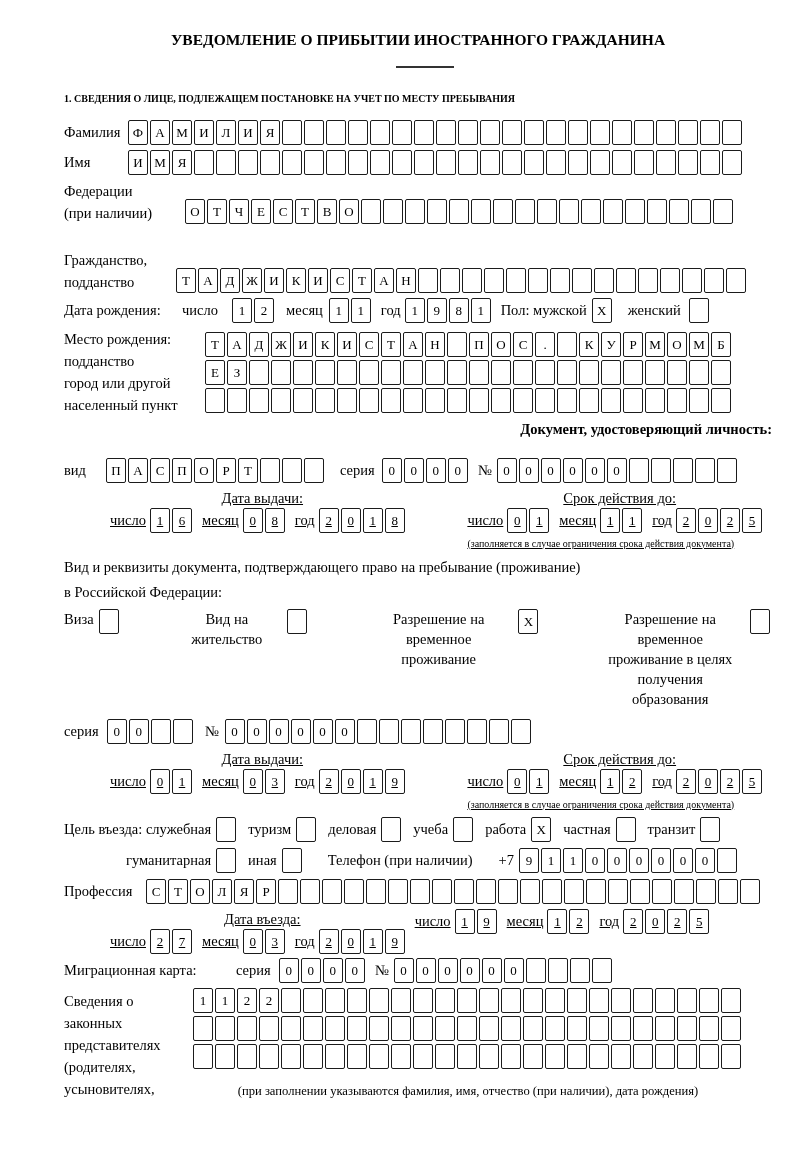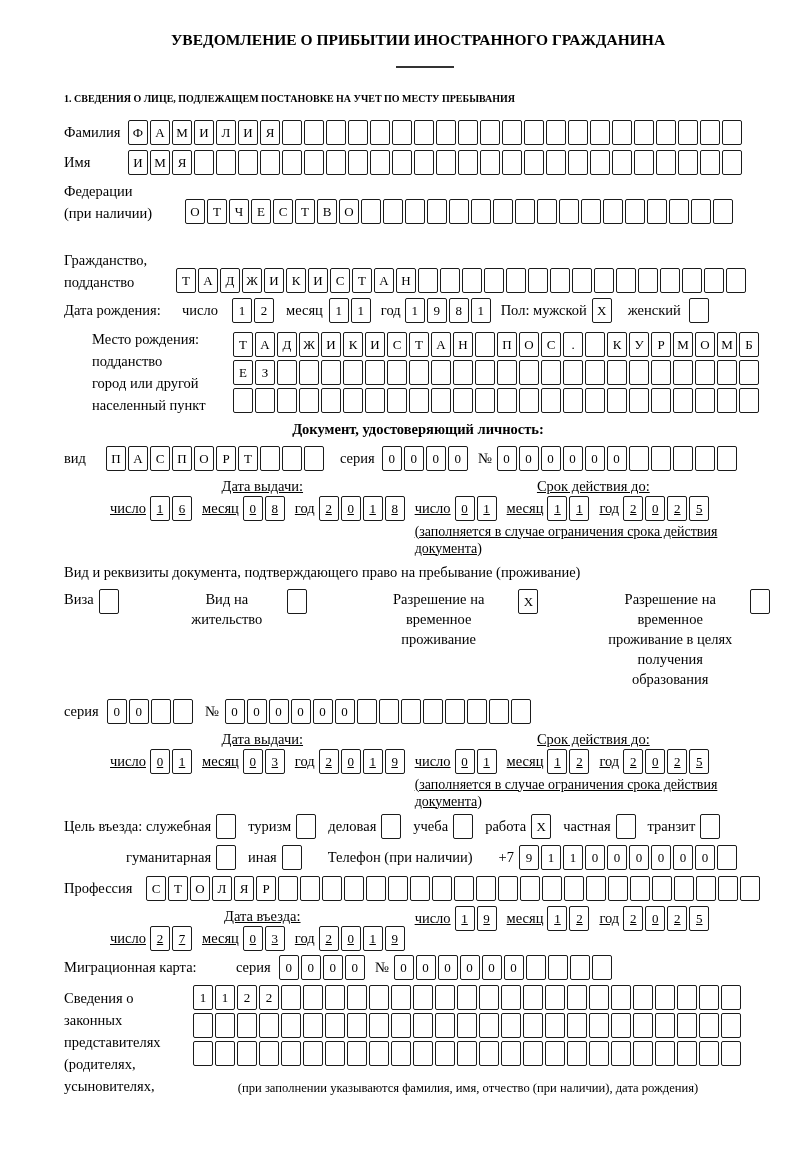--- a/index.html
+++ b/index.html
@@ -18,38 +18,38 @@
 
   .sec-heading{font-weight:bold;font-size:10px;margin:0 0 16px 0;}
 
   
   .row{display:flex;align-items:flex-end;margin-bottom:5px;}
   .lbl{flex:none;line-height:25px;}
   .lbl2 div{line-height:22px;}
   .w60{width:64px;}
   .w120{width:121px;}
   .w112{width:112px;margin-top:20px;}
-  .w140{width:141px;margin-left:28px;}
+  .w140{width:141px;}
   .w133{width:129px;}
   .cells{display:flex;flex:none;}
   .stack .cells{margin-bottom:3px;}
   .cell{box-sizing:border-box;flex:none;width:20px;height:25px;margin-right:2px;
         border:1.7px solid #1b1b1b;border-radius:2px;background:#fff;
         display:flex;align-items:center;justify-content:center;
         font-size:13px;line-height:1;}
   .mid{line-height:25px;}
 
   
   .dates-pair{display:flex;justify-content:space-between;margin-bottom:4px;}
   .dgroup{display:flex;flex-direction:column;text-decoration:underline;}
   .dcap{text-align:center;line-height:20px;}
   .dline{display:flex;align-items:flex-start;}
   .dline .dl{line-height:25px;margin-right:4px;}
   .dline .cells{margin-right:8px;}
-  .fine{font-size:14px;line-height:17px;margin-top:2px;}
+  .fine{font-size:10px;line-height:17px;margin-top:2px;}
   .indent40{margin-left:46px;}
 
   .plain{line-height:22px;margin-bottom:3px;}
 
   
   .permit-row{display:flex;align-items:flex-start;margin:6px 0 10px 0;gap:32px;}
   .permit-item{display:flex;align-items:flex-start;}
   .permit-item .txt{text-align:center;line-height:20px;}
   .permit-item .cells{margin-left:8px;margin-top:0;}
 
@@ -322,21 +322,21 @@
           <span class="cell"></span>
           <span class="cell"></span>
           <span class="cell"></span>
           <span class="cell"></span>
           <span class="cell"></span>
           <span class="cell"></span>
         </div>
     </div>
   </div>
 
-  <div style="text-align:center;font-weight:bold;margin:2px 0 8px 0;">Документ, удостоверяющий личность:</div>
+  <div style="text-align:right;font-weight:bold;margin:2px 0 20px 0;">Документ, удостоверяющий личность:</div>
 
   <div class="row">
     <div class="lbl" style="width:42px">вид</div>
     <div class="cells" style="margin-right:14px">
         <span class="cell">П</span>
         <span class="cell">А</span>
         <span class="cell">С</span>
         <span class="cell">П</span>
         <span class="cell">О</span>
         <span class="cell">Р</span>
@@ -410,20 +410,21 @@
             <span class="cell">0</span>
             <span class="cell">2</span>
             <span class="cell">5</span>
           </div>
       </div>
       <div class="fine">(заполняется в случае ограничения срока действия документа)</div>
     </div>
   </div>
 
   <div class="plain">Вид и реквизиты документа, подтверждающего право на пребывание (проживание)</div>
+  <div class="plain">в Российской Федерации:</div>
 
   <div class="permit-row">
     <div class="permit-item" style="margin-right:22px">
       <div class="txt">Виза</div>
       <div class="cells" style="margin-left:5px">
           <span class="cell"></span>
         </div>
     </div>
     <div class="permit-item" style="margin-right:26px">
       <div class="txt">Вид на жительство</div>

